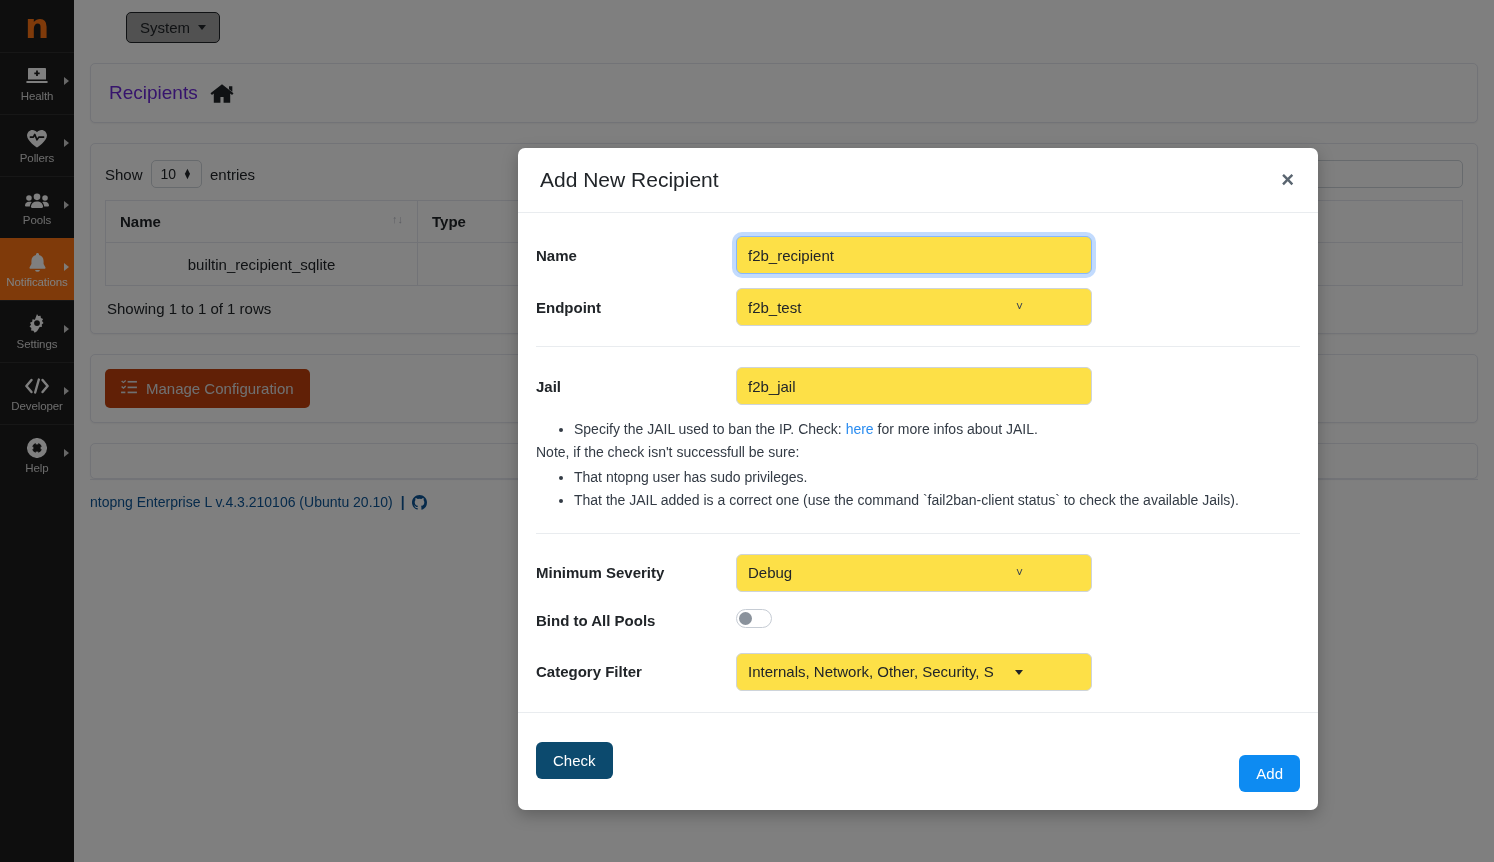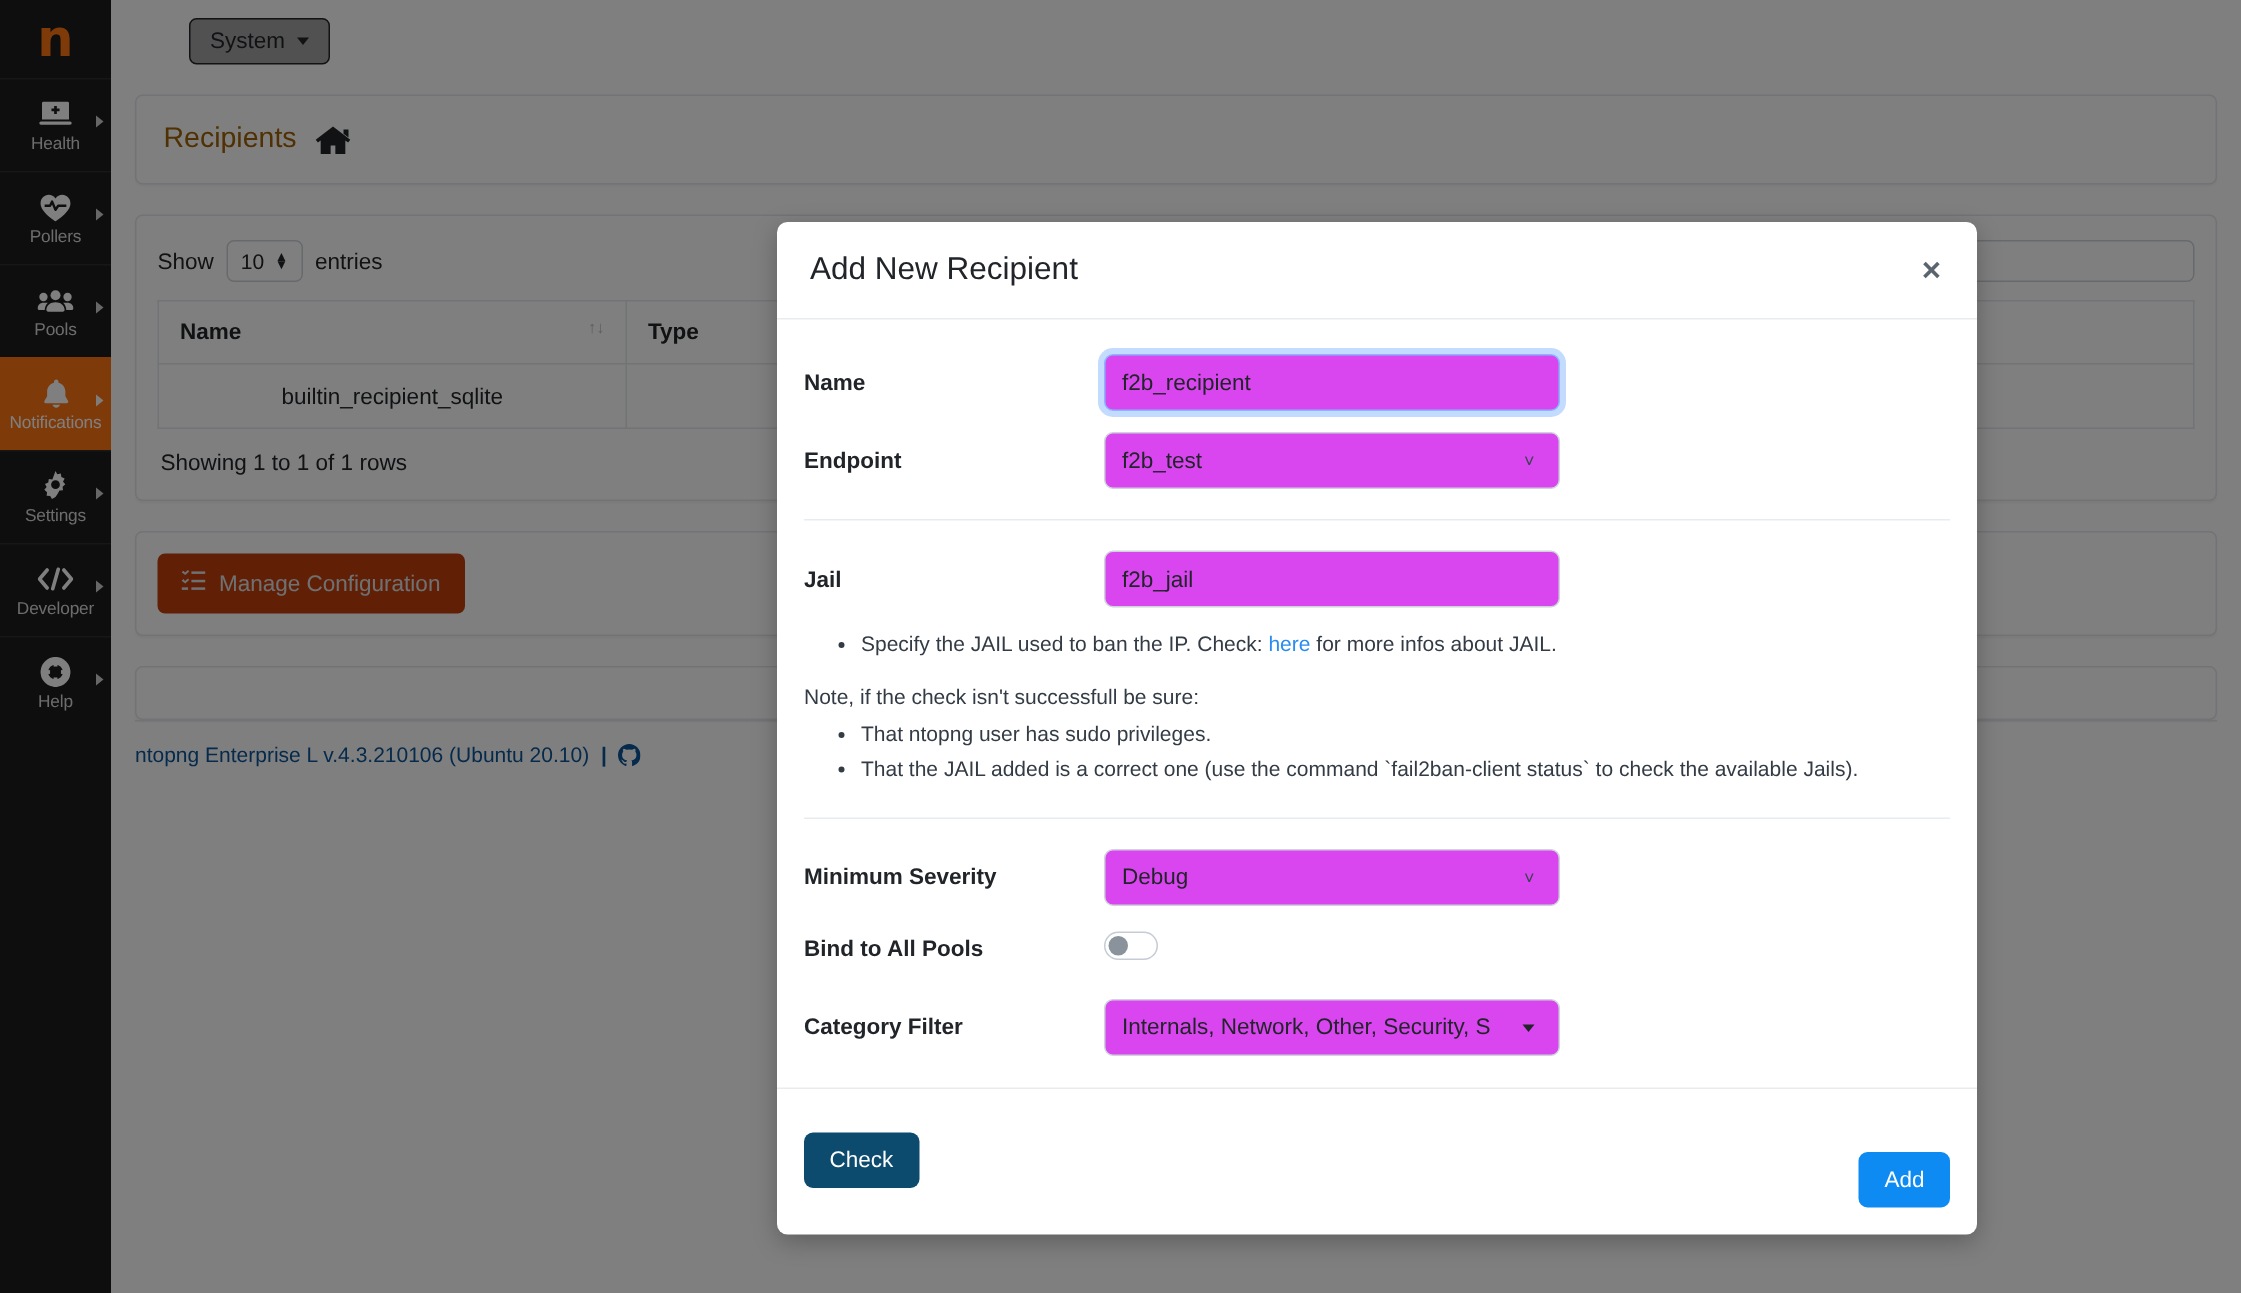--- a/index.html
+++ b/index.html
@@ -96,21 +96,21 @@
 
   .card {
     margin: 20px 16px 0 16px;
     background: #fff;
     border: 1px solid #e4e6ef;
     border-radius: 5px;
     box-shadow: 0 1px 2px rgba(0,0,0,.05);
   }
   #title-card { padding: 18px 18px; }
   #page-title {
-    font-size: 19px; color: #a16207;
+    font-size: 19px; color: #6d28d9;
     display: flex; align-items: center; gap: 12px;
   }
   #home-icon svg { display: block; }
 
   #table-card { padding: 16px 14px 8px 14px; }
   .dt-top {
     display: flex; align-items: center; justify-content: space-between;
     font-size: 15px; color: #212529;
     margin-bottom: 12px;
   }
@@ -221,26 +221,26 @@
     display: flex; align-items: center;
     padding: 7px 0;
   }
   .flabel {
     width: 200px; flex: 0 0 200px;
     font-size: 15px; font-weight: bold; color:#212529;
     padding-left: 0;
   }
   .fctl { flex: 1 1 auto; }
   .ctl-input, .ctl-select {
-    width: 304px; height: 38px;
+    width: 356px; height: 38px;
     border: 1px solid #ced4da;
     border-radius: 6px;
     font-size: 15px; color: #212529;
     padding: 0 11px;
-    background: #d946ef;
+    background: #fde047;
     font-family: "Liberation Sans", sans-serif;
     outline: none;
   }
   .ctl-input.focused {
     border-color: #86b7fe;
     box-shadow: 0 0 0 4px rgba(13,110,253,.25);
   }
   .ctl-select {
     -webkit-appearance: none; appearance: none;
     background-image: none;
@@ -262,21 +262,21 @@
   .hr { border-top: 1px solid #e9ecef; margin: 13px 0; }
 
   ul.notes {
     margin: 8px 0 0 0; padding-left: 38px;
     font-size: 14px; color:#333b45;
   }
   ul.notes li { margin: 4px 0; line-height: 1.4; }
   ul.notes a { color:#2a8cf0; text-decoration:none; }
   .note-line {
     font-size: 14px; color:#333b45;
-    margin-top: 16px;
+    margin-top: 4px;
   }
 
   
   .toggle {
     width: 36px; height: 19px;
     border-radius: 10px;
     border: 1px solid #c6ccd4;
     background: #fff;
     position: relative;
     cursor: pointer;

